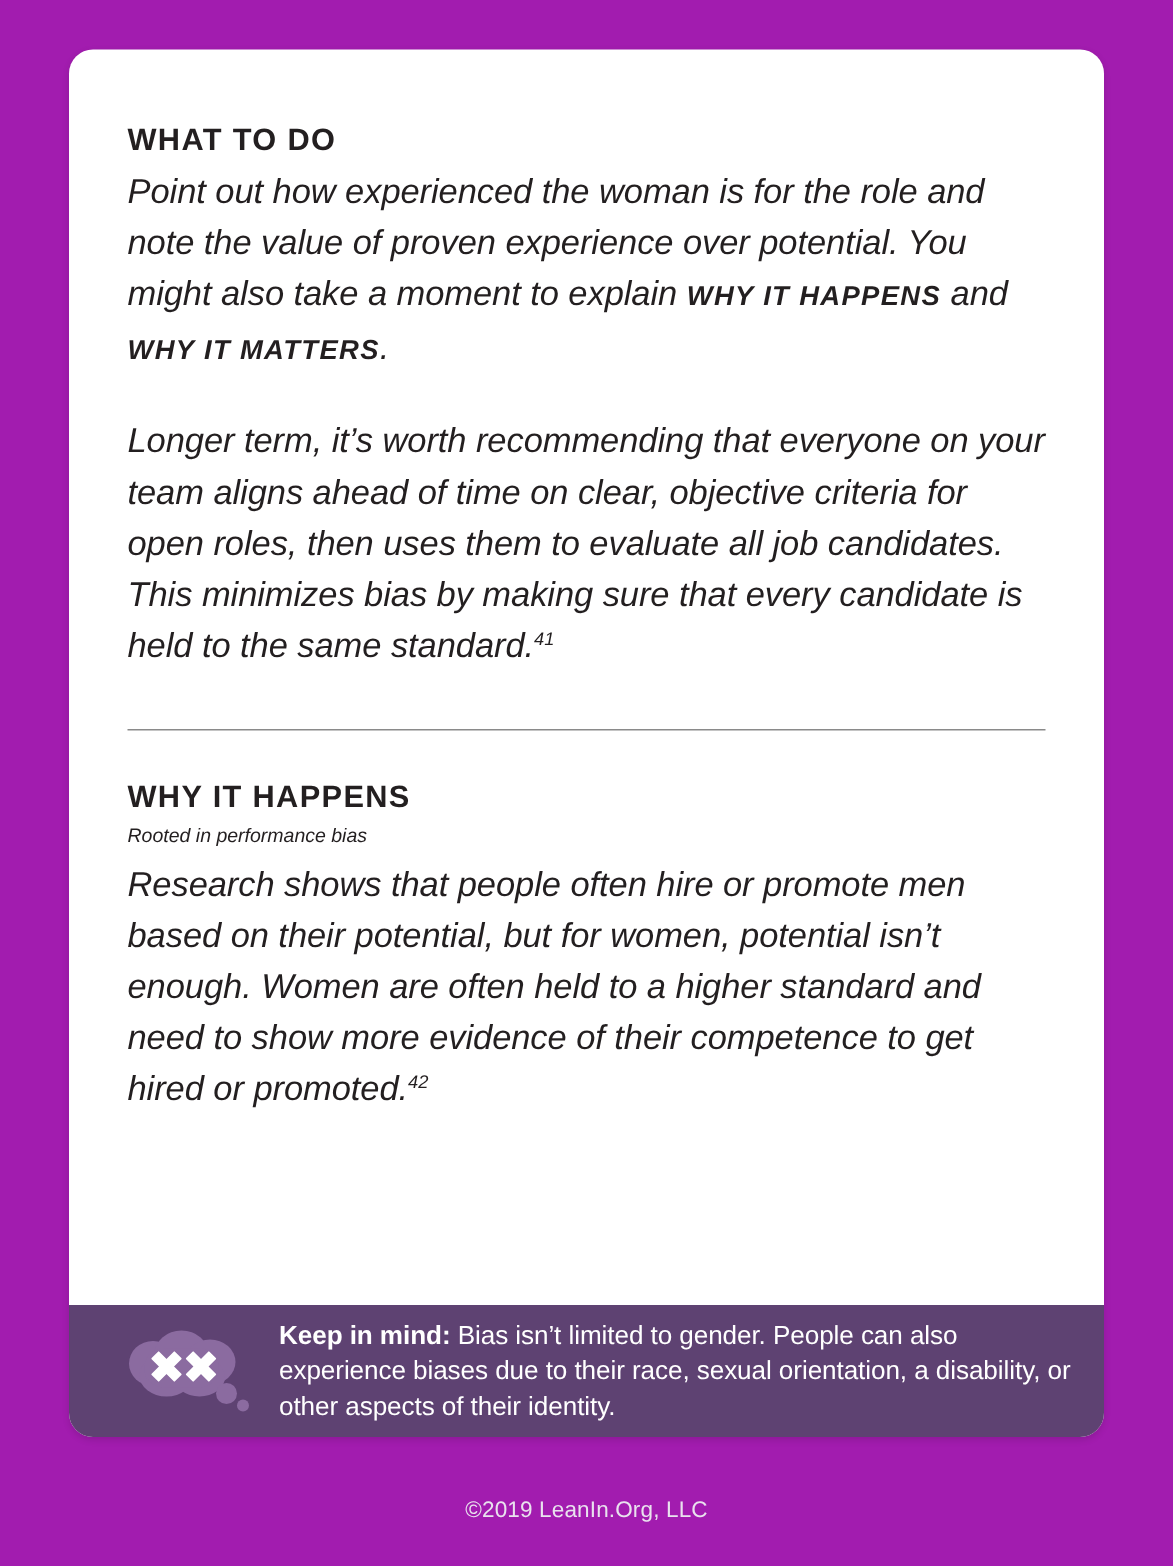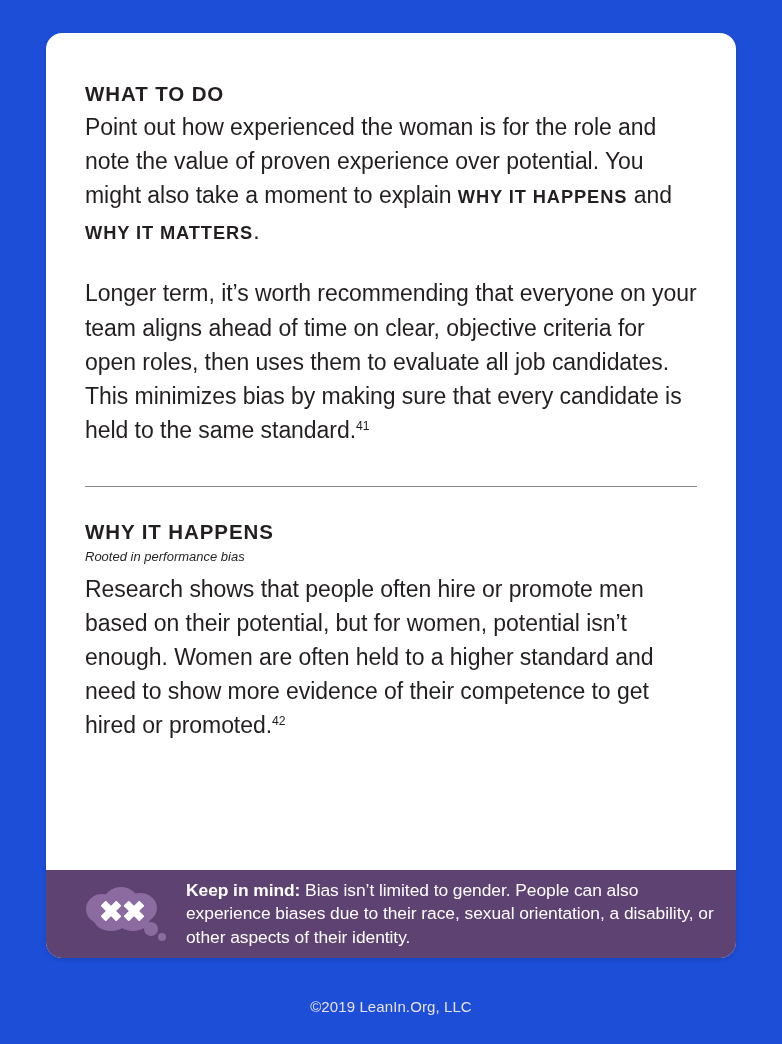--- a/index.html
+++ b/index.html
@@ -12,21 +12,21 @@
     background: #76528a;
     font-family: "Liberation Sans", sans-serif;
     overflow: hidden;
     position: relative;
   }
   .page {
     position: absolute;
     left: 0; top: 0;
     width: 782px;
     height: 1044px;
-    background: #1d4ed8;
+    background: #a21caf;
   }
   .card {
     position: absolute;
     left: 46px;
     top: 33px;
     width: 690px;
     height: 925px;
     background: #ffffff;
     border-radius: 16px;
     box-shadow: 0 2px 5px rgba(0,0,0,0.13);
@@ -53,20 +53,21 @@
     color: #231f20;
     margin: 0 0 6px 0;
     line-height: 1.35;
   }
   p.body-text {
     font-size: 23px;
     line-height: 34.2px;
     color: #231f20;
     margin: 3px 0 0 0;
     letter-spacing: -0.05px;
+    font-style: italic;
   }
   p.body-text + p.body-text {
     margin-top: 26px;
   }
   .smallcaps {
     font-weight: bold;
     font-size: 0.795em;
     letter-spacing: 0.9px;
     text-transform: uppercase;
   }

